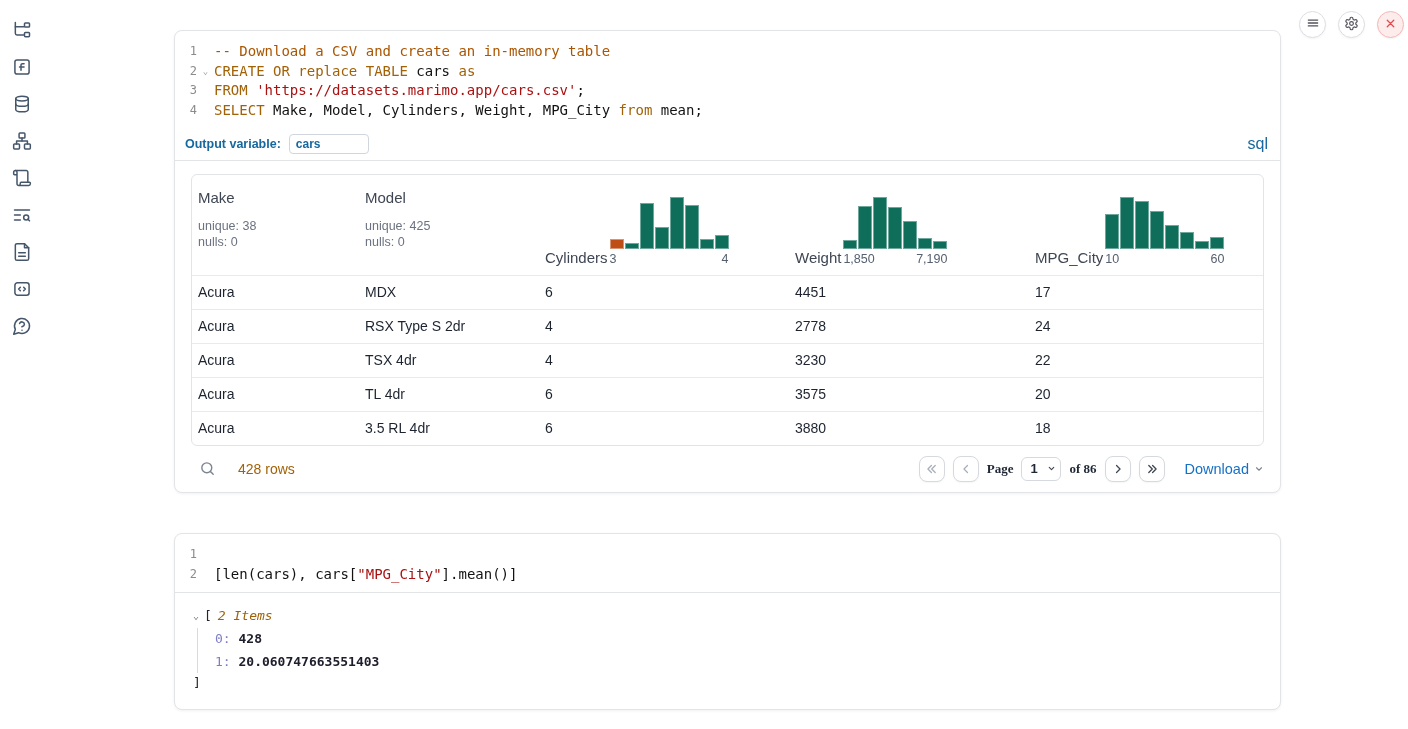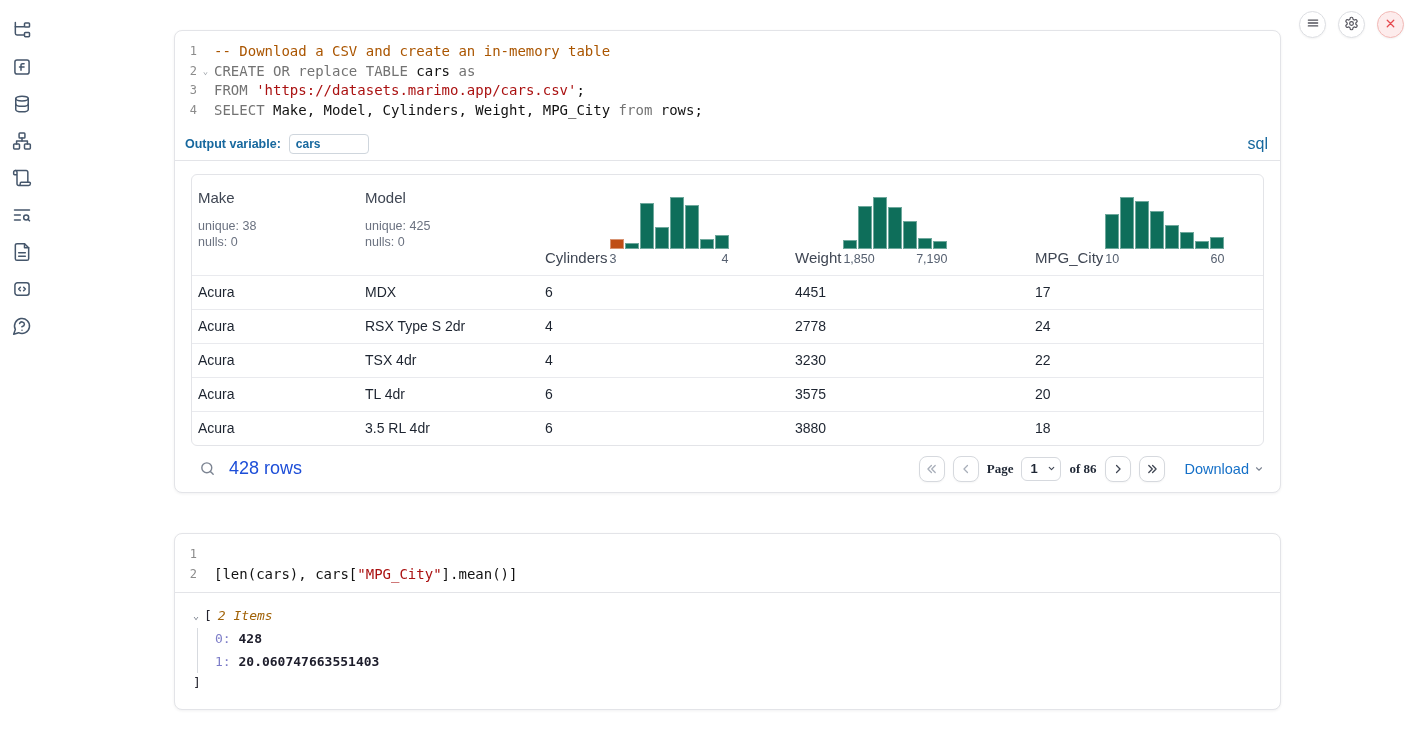--- a/index.html
+++ b/index.html
@@ -23,21 +23,21 @@
     border-radius:8px;box-shadow:0 1px 3px rgba(15,23,42,.06);box-sizing:border-box;}
   #cell1{top:30px;}
   #cell2{top:533px;}
 
   
   .editor{padding:11px 0 8px;font-family:"DejaVu Sans Mono",monospace;font-size:14px;cursor:text;}
   .code-line{display:flex;line-height:19.7px;white-space:pre;}
   .gutter{flex:none;width:39px;display:flex;color:#8b8b8b;}
   .gutter-num{width:22px;text-align:right;font-size:12px;line-height:19.7px;}
   .fold{width:17px;text-align:center;font-size:9px;color:#9aa0a6;line-height:19.7px;}
-  .tok-kw{color:#737373;}
+  .tok-kw{color:#a16207;}
   .tok-comment{color:#aa5500;}
   .tok-str{color:#aa1111;}
   .tok-plain{color:#121212;}
 
   
   .outvar-bar{height:31px;display:flex;align-items:center;gap:8px;padding:0 12px 0 10px;}
   .outvar-label{color:#17689e;font-weight:bold;font-size:12.5px;}
   .outvar-input{width:80px;height:20px;border:1px solid #cfd6dd;border-radius:4px;background:#fff;
     color:#17689e;font-weight:bold;font-size:12px;padding:0 6px;box-sizing:border-box;
     font-family:"Liberation Sans",sans-serif;outline:none;}
@@ -53,21 +53,21 @@
   .dt-stats{margin-top:11px;font-size:12.5px;color:#6b7280;line-height:16.5px;}
   .hist-wrap{margin-top:8px;margin-left:2px;display:inline-block;}
   .hist{display:flex;align-items:flex-end;gap:1px;height:52px;}
   .hist-bar{width:14px;box-shadow:inset 0 0 0 1px rgba(255,255,255,.4);}
   .hist-labels{display:flex;justify-content:space-between;font-size:12.5px;color:#566070;margin-top:3px;}
   .dt-row{border-top:1px solid #e9eaee;height:33px;align-items:center;font-size:14px;color:#1d2430;cursor:pointer;}
   .dt-cell{padding:0 6px;overflow:hidden;white-space:nowrap;}
 
   
   .dt-footer{display:flex;align-items:center;justify-content:space-between;height:46px;}
-  .footer-left{display:flex;align-items:center;gap:13px;padding-left:8px;color:#1d4ed8;font-size:18px;}
+  .footer-left{display:flex;align-items:center;gap:22px;padding-left:8px;color:#a16207;font-size:14px;}
   .search-btn{display:flex;align-items:center;color:#7c8492;cursor:pointer;}
   .footer-right{display:flex;align-items:center;gap:8px;}
   .pg-btn{width:26px;height:26px;border:1px solid #d6d9de;border-radius:8px;background:#fff;
     display:flex;align-items:center;justify-content:center;box-sizing:border-box;cursor:pointer;
     box-shadow:0 1px 2px rgba(0,0,0,.04);color:#3f4653;padding:0;}
   .pg-btn.disabled{color:#a8aeb9;}
   .pg-label{font-size:13px;color:#1f2735;font-weight:600;font-family:Liberation Serif, serif;}
   .page-select-wrap{position:relative;display:inline-block;}
   .page-select{appearance:none;-webkit-appearance:none;width:40px;height:24px;border:1px solid #d6d9de;
     border-radius:6px;background:#fff;font-size:13px;padding:0 14px 0 8px;color:#1f2735;font-weight:600;
@@ -179,21 +179,21 @@
           <path d="M6 6l12 12M18 6L6 18"></path>
         </svg></span>
   </button>
 </div>
 
 <section class="cell" id="cell1">
   <div class="editor">
       <div class="code-line"><span class="gutter"><span class="gutter-num">1</span><span class="fold"></span></span><span class="code-text"><span class="tok-comment">-- Download a CSV and create an in-memory table</span></span></div>
       <div class="code-line"><span class="gutter"><span class="gutter-num">2</span><span class="fold">⌄</span></span><span class="code-text"><span class="tok-kw">CREATE OR replace TABLE</span><span class="tok-plain"> cars </span><span class="tok-kw">as</span></span></div>
       <div class="code-line"><span class="gutter"><span class="gutter-num">3</span><span class="fold"></span></span><span class="code-text"><span class="tok-kw">FROM</span><span class="tok-plain"> </span><span class="tok-str">'https://datasets.marimo.app/cars.csv'</span><span class="tok-plain">;</span></span></div>
-      <div class="code-line"><span class="gutter"><span class="gutter-num">4</span><span class="fold"></span></span><span class="code-text"><span class="tok-kw">SELECT</span><span class="tok-plain"> Make, Model, Cylinders, Weight, MPG_City </span><span class="tok-kw">from</span><span class="tok-plain"> rows;</span></span></div>
+      <div class="code-line"><span class="gutter"><span class="gutter-num">4</span><span class="fold"></span></span><span class="code-text"><span class="tok-kw">SELECT</span><span class="tok-plain"> Make, Model, Cylinders, Weight, MPG_City </span><span class="tok-kw">from</span><span class="tok-plain"> mean;</span></span></div>
     </div>
   <div class="outvar-bar">
     <span class="outvar-label">Output variable:</span>
     <input class="outvar-input" value="cars" style="">
     <span class="lang-badge">sql</span>
   </div>
   <div class="cell-divider"></div>
   <div class="cell-output">
     <div class="datatable">
       <div class="dt-grid" id="dt-header">

